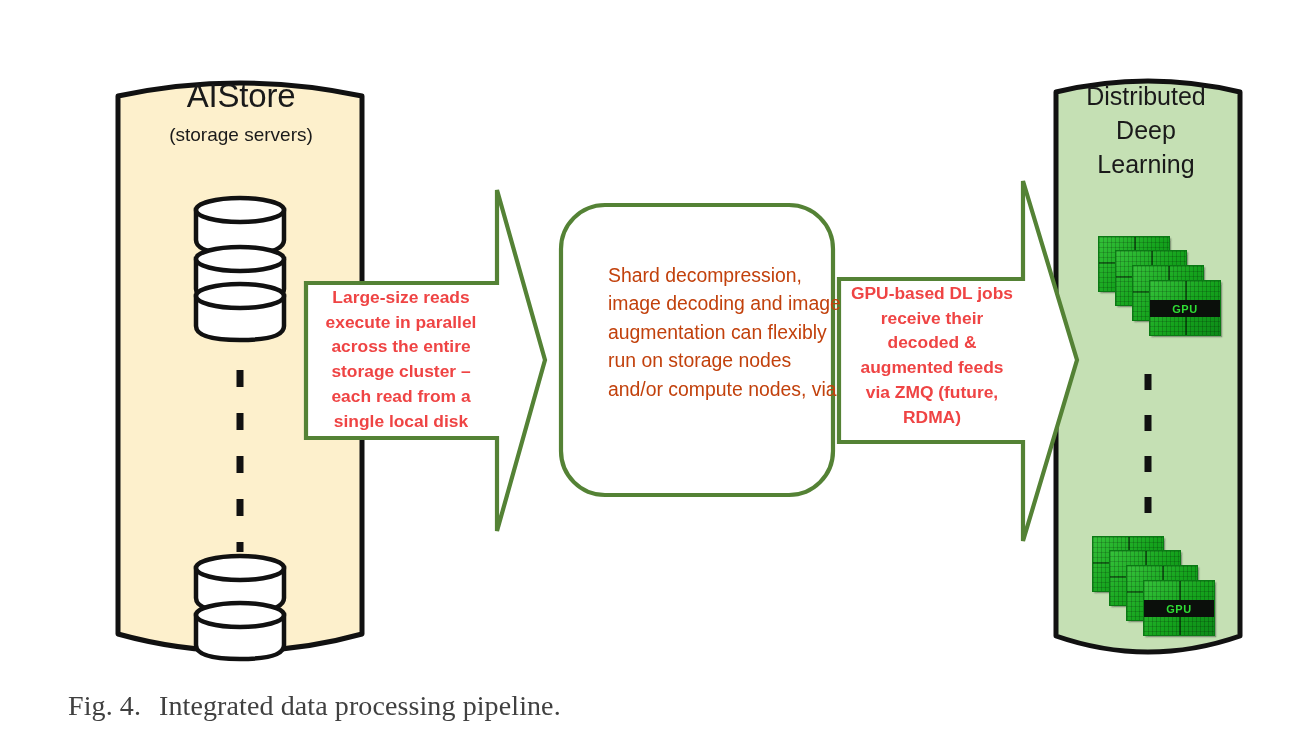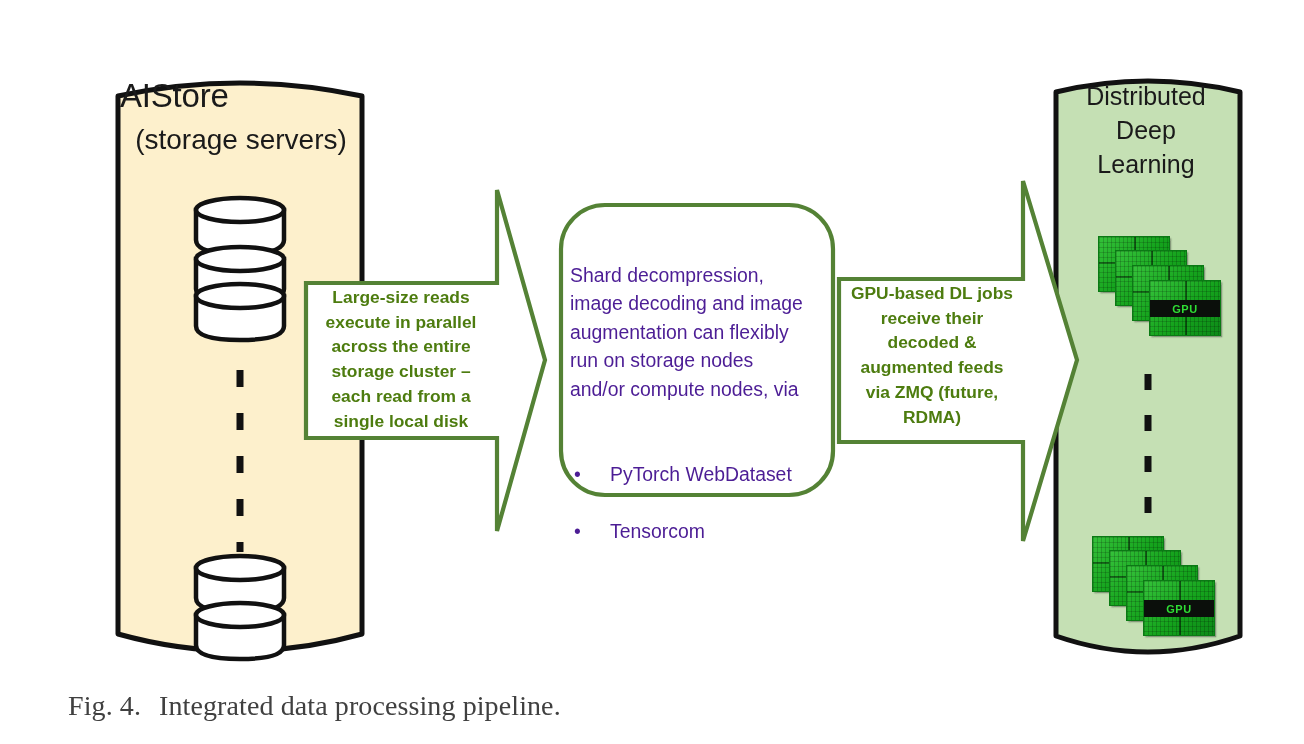--- a/index.html
+++ b/index.html
@@ -34,73 +34,73 @@
   .txt {
     position: absolute;
     color: #1a1a1a;
     white-space: pre-line;
   }
 
   .aistore-title {
     left: 120px;
     top: 78px;
     width: 242px;
-    text-align: left;
+    text-align: center;
     font-size: 33px;
     font-weight: 400;
     letter-spacing: -0.2px;
     line-height: 1.12;
   }
   .aistore-sub {
     left: 120px;
     top: 124px;
     width: 242px;
     text-align: center;
-    font-size: 28px;
+    font-size: 19px;
     font-weight: 400;
     line-height: 1.15;
   }
 
   .ddl-title {
     left: 1058px;
     top: 79px;
     width: 176px;
     text-align: center;
     font-size: 25px;
     font-weight: 400;
     line-height: 1.36;
   }
 
   .arrow-text {
     text-align: center;
     font-size: 17.4px;
     font-weight: bold;
     line-height: 1.42;
-    color: #4d7c0f;
+    color: #ef4444;
   }
   .arrow-text.left {
     left: 306px;
     top: 285px;
     width: 190px;
   }
   .arrow-text.right {
     left: 840px;
     top: 281px;
     width: 184px;
   }
 
   .center-text {
-    left: 570px;
+    left: 608px;
     top: 232px;
     width: 238px;
     text-align: left;
     font-size: 19.4px;
     font-weight: 400;
     line-height: 1.47;
-    color: #4c1d95;
+    color: #c2410c;
   }
   .center-text ul {
     list-style: none;
     margin: 0;
     padding: 0;
   }
   .center-text li {
     position: relative;
     padding-left: 40px;
   }
@@ -253,24 +253,20 @@
 
   <div class="txt arrow-text left">Large-size reads
 execute in parallel
 across the entire
 storage cluster –
 each read from a
 single local disk</div>
 
   <div class="txt center-text">
     <div>Shard decompression, image decoding and image augmentation can flexibly run on storage nodes and/or compute nodes, via</div>
-    <ul>
-      <li>PyTorch WebDataset</li>
-      <li>Tensorcom</li>
-    </ul>
   </div>
 
   <div class="txt arrow-text right">GPU-based DL jobs
 receive their
 decoded &amp;
 augmented feeds
 via ZMQ (future,
 RDMA)</div>
 
   <div class="txt ddl-title">Distributed

